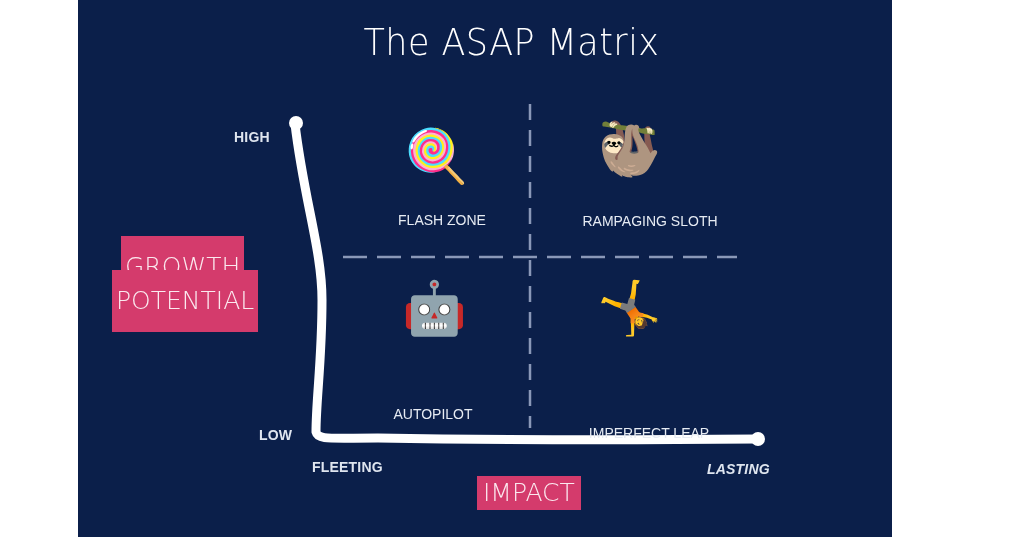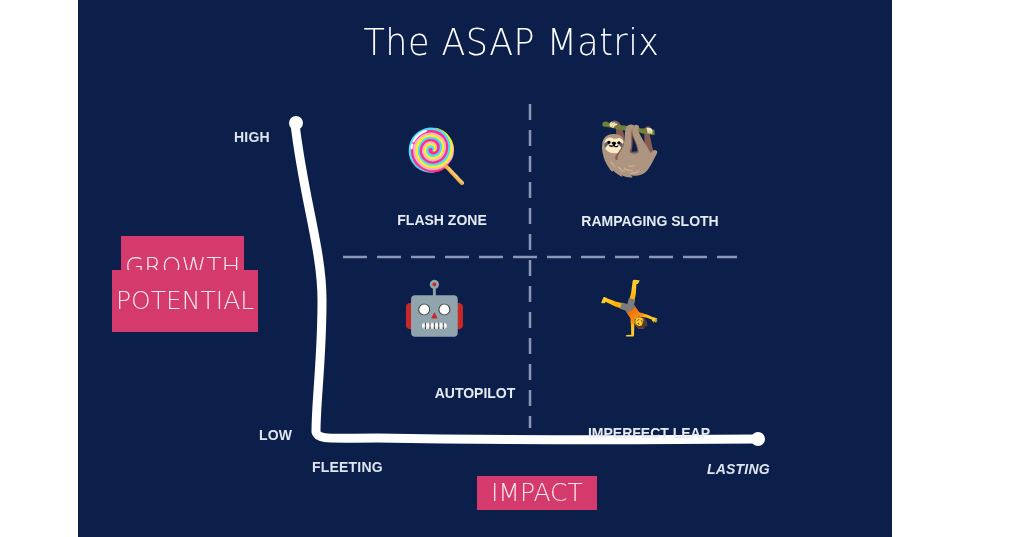--- a/index.html
+++ b/index.html
@@ -12,21 +12,21 @@
       position: absolute; left: 0; width: 867px; top: 20px; text-align: center;
       font-family: "DejaVu Sans", sans-serif; font-weight: 300; font-size: 38px;
       color: #ffffff; letter-spacing: 0.5px; transform: scaleX(0.92);
     }
     .axis-label {
       position: absolute; color: #dfe5ef; font-family: "Liberation Sans", sans-serif;
       font-weight: bold; font-size: 14px; letter-spacing: 0.2px;
     }
     .quad-label {
       position: absolute; color: #e6ebf3; font-family: "Liberation Sans", sans-serif;
-      font-weight: bold; font-size: 14px; text-align: left; white-space: nowrap;
+      font-weight: normal; font-size: 14px; text-align: left; white-space: nowrap;
       transform: translateX(-50%);
     }
     .pink {
       position: absolute; background: #d43b6c; color: #fbe9ef;
       font-family: "DejaVu Sans", sans-serif; font-weight: 300; font-size: 25px;
       line-height: 34px; padding: 14px 4px; white-space: nowrap;
     }
     .emoji {
       position: absolute; font-size: 52px; line-height: 1; transform: translateX(-50%);
       font-family: "DejaVu Sans", sans-serif;
@@ -53,35 +53,35 @@
 
   <div class="axis-label" style="left:156px; top:129px;">HIGH</div>
   <div class="axis-label" style="left:181px; top:427px;">LOW</div>
 
   <div class="pink" style="left:43px; top:236px;">GROWTH</div>
   <div class="pink" style="left:34px; top:270px;">POTENTIAL</div>
 
   <div class="axis-label" style="left:234px; top:459px;">FLEETING</div>
   <div class="axis-label" style="left:629px; top:461px;font-style:italic;">LASTING</div>
 
-  <div class="pink" style="left:399px; top:476px; padding:0 14px;">IMPACT</div>
+  <div class="pink" style="left:399px; top:476px; padding:0 6px;">IMPACT</div>
 
   <div>
     <div class="emoji" style="left:359px; top:130px;">🍭</div>
     <div class="quad-label" style="left:364px; top:212px;">FLASH ZONE</div>
   </div>
 
   <div>
     <div class="emoji" style="left:552px; top:123px;">🦥</div>
     <div class="quad-label" style="left:572px; top:213px;">RAMPAGING SLOTH</div>
   </div>
 
   <div>
     <div class="emoji" style="left:357px; top:282px;">🤖</div>
-    <div class="quad-label" style="left:355px; top:385px;margin-left:42px;">AUTOPILOT</div>
+    <div class="quad-label" style="left:355px; top:406px;">AUTOPILOT</div>
   </div>
 
   <div>
     <div class="emoji" style="left:552px; top:282px;">🤸</div>
     <div class="quad-label" style="left:571px; top:385px;margin-top:40px;">IMPERFECT LEAP</div>
   </div>
 
 </div>
 
 </body></html>

